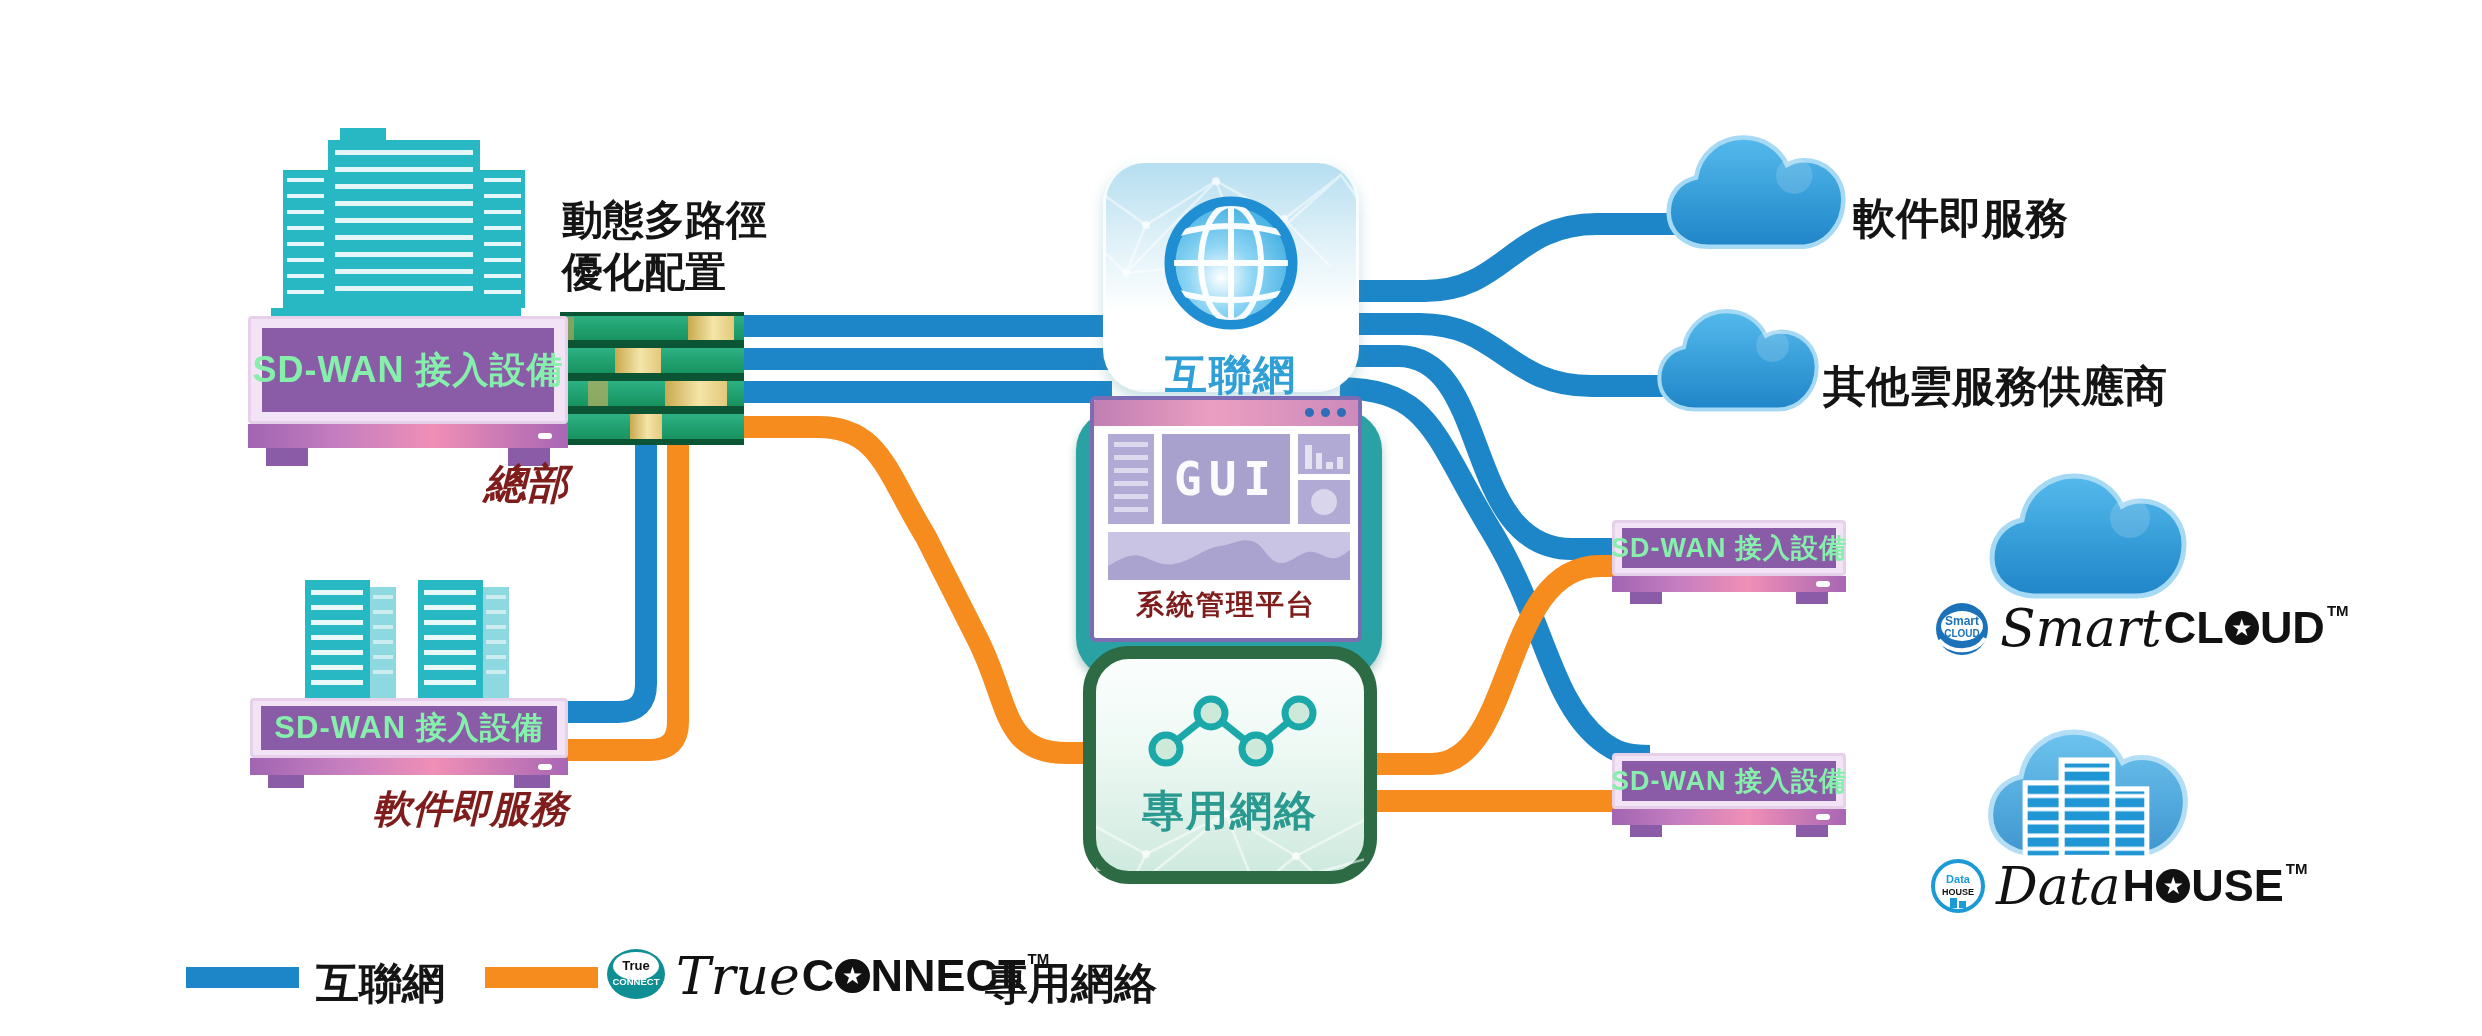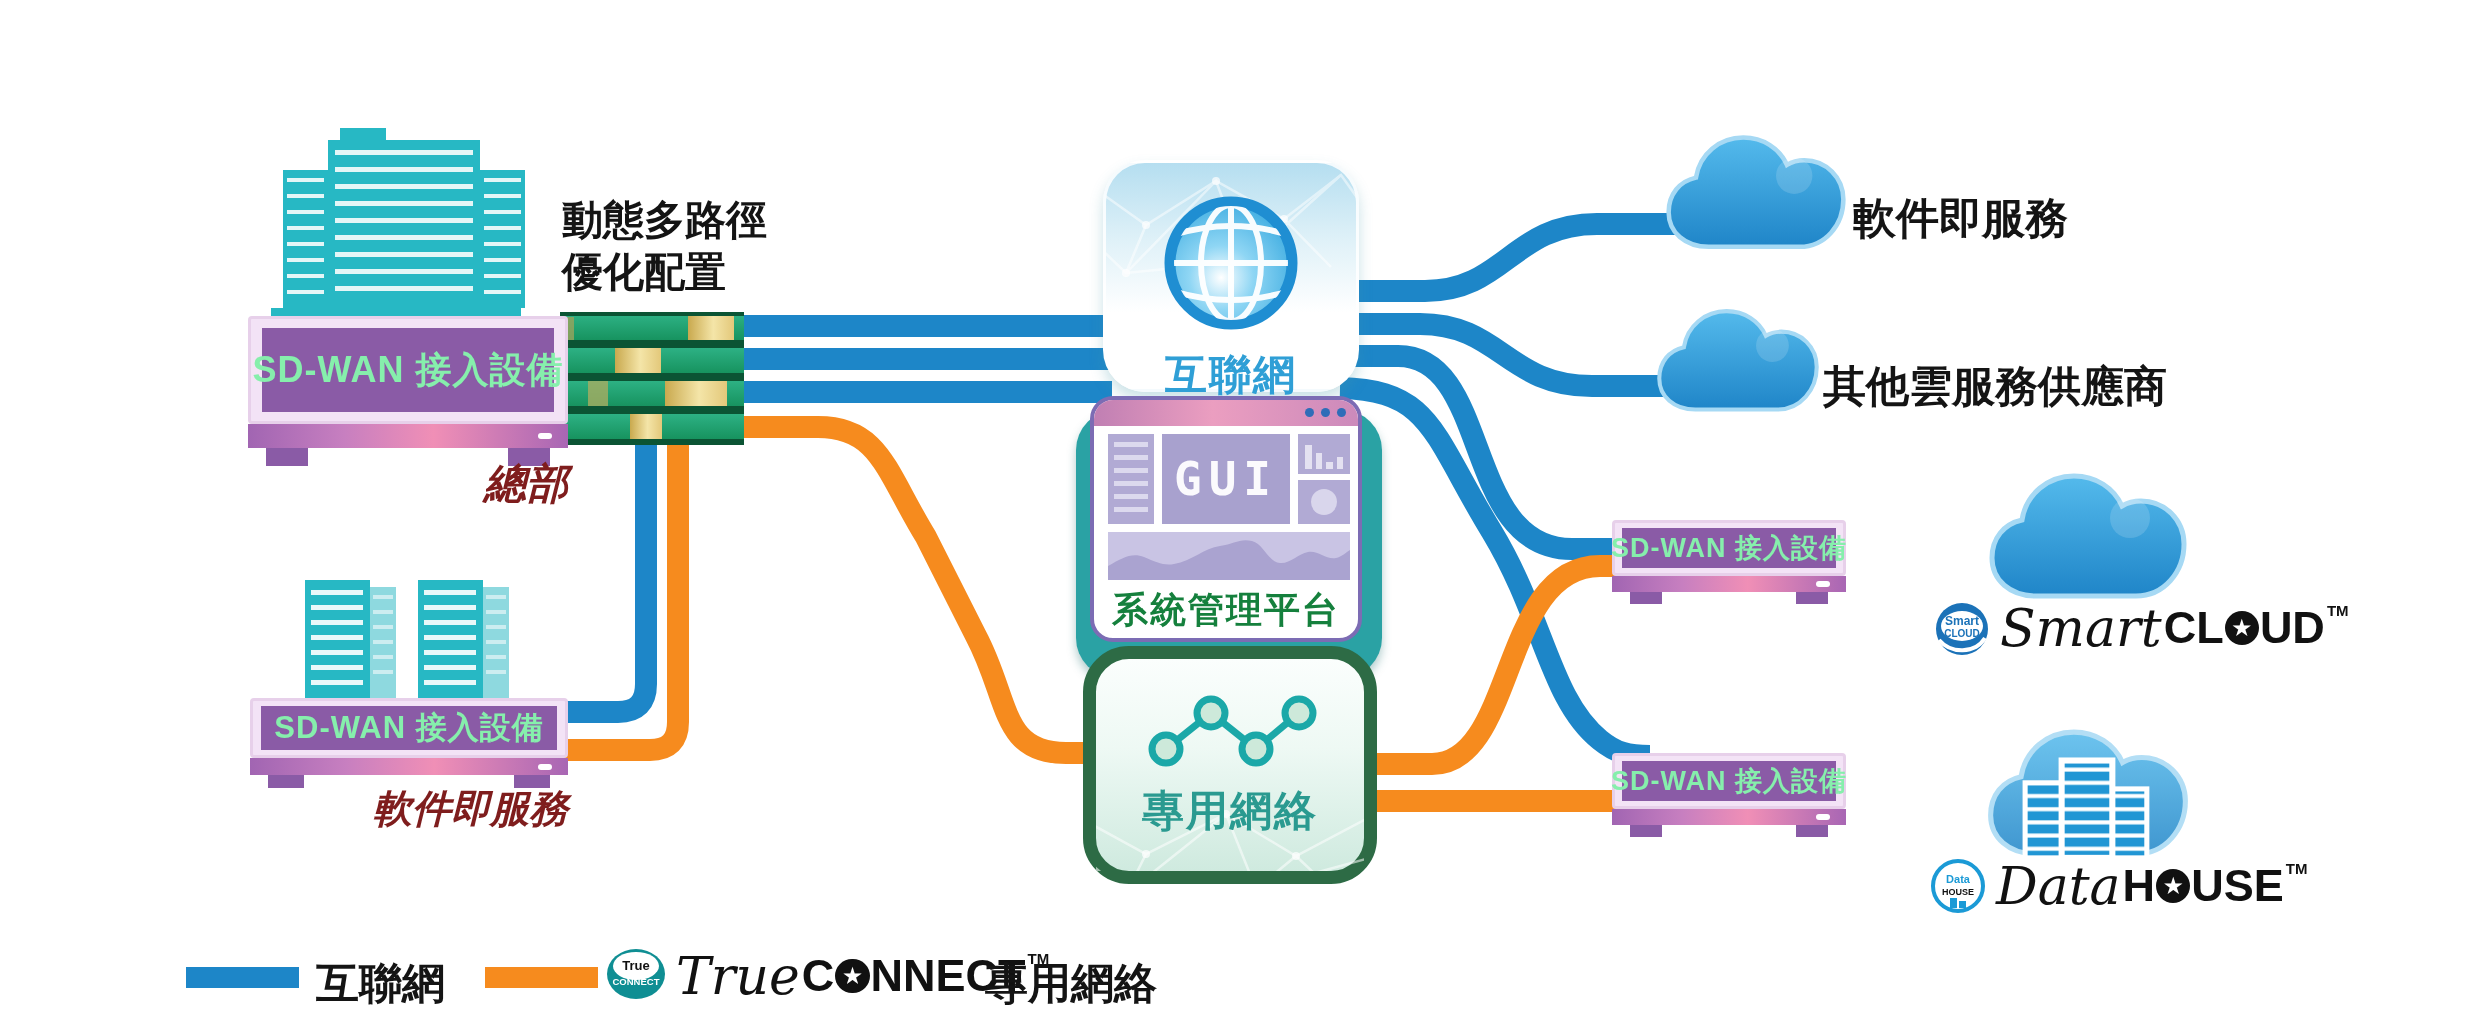--- a/index.html
+++ b/index.html
@@ -40,40 +40,40 @@
   
   .internet-box{position:absolute;left:1103px;top:160px;width:256px;height:232px;z-index:3;
      border-radius:42px;border:3px solid rgba(255,255,255,.85);box-sizing:border-box;
      background:linear-gradient(180deg,#b5def0 0%,#dff1f8 34%,#ffffff 66%);
      box-shadow:0 8px 14px rgba(70,150,170,.28);}
   .internet-label{position:absolute;left:0;width:100%;top:184px;text-align:center;
      color:#2f9fd6;font-size:42px;font-weight:700;letter-spacing:2px;}
   .teal-plate{position:absolute;left:1076px;top:410px;width:306px;height:268px;z-index:2;
      border-radius:40px;background:#2aa2a4;box-shadow:0 6px 10px rgba(30,110,110,.35);}
   .gui-win{position:absolute;left:1090px;top:396px;width:272px;height:246px;z-index:4;
-     background:#fff;border:4px solid #7c6cb4;border-radius:23px;box-sizing:border-box;overflow:hidden;}
+     background:#fff;border:4px solid #7c6cb4;border-radius:6px;box-sizing:border-box;overflow:hidden;}
   .gui-title{position:relative;height:26px;background:linear-gradient(90deg,#c07fb3,#eb9ec0 45%,#cc8abb);}
   .gui-dots{position:absolute;right:12px;top:8px;display:flex;gap:7px;}
   .gui-dots i{width:9px;height:9px;border-radius:50%;background:#2f6db8;}
   .gui-side{position:absolute;left:14px;top:34px;width:46px;height:90px;background:#b1aad4;}
   .gui-side i{position:absolute;left:6px;right:6px;top:8px;bottom:8px;display:block;
      background:repeating-linear-gradient(180deg,#dcd9ee 0 5px,rgba(0,0,0,0) 5px 13px);}
   .gui-main{position:absolute;left:68px;top:34px;width:128px;height:90px;background:#a8a1ce;
      display:flex;align-items:center;justify-content:center;}
   .gui-main span{color:rgba(255,255,255,.95);font-weight:800;font-size:46px;letter-spacing:7px;
      font-family:"DejaVu Sans Mono", monospace;}
   .gui-chart1{position:absolute;left:204px;top:34px;width:52px;height:40px;background:#b1aad4;
      display:flex;align-items:flex-end;gap:4px;padding:5px 7px;box-sizing:border-box;}
   .gui-chart1 i{display:block;width:7px;background:#e4e1f1;}
   .gui-chart2{position:absolute;left:204px;top:80px;width:52px;height:44px;background:#b1aad4;
      display:flex;align-items:center;justify-content:center;}
   .gui-chart2 i{width:26px;height:26px;border-radius:50%;background:#d9d6ec;display:block;}
   .gui-wave{position:absolute;left:14px;top:132px;width:242px;height:48px;background:#c9c4e4;}
   .gui-label{position:absolute;left:0;width:100%;top:186px;text-align:center;
-     color:#15803d;font-size:36px;font-weight:600;letter-spacing:2px;}
+     color:#7f1d1d;font-size:28px;font-weight:600;letter-spacing:2px;}
   .private-box{position:absolute;left:1083px;top:646px;width:294px;height:238px;z-index:3;
      border:13px solid #2d6b45;border-radius:46px;box-sizing:border-box;
      background:linear-gradient(180deg,#fbfefd 0%,#eef9f4 42%,#cfeadf 100%);}
   .private-label{position:absolute;left:0;width:100%;top:124px;text-align:center;
      color:#2a9a90;font-size:42px;font-weight:700;letter-spacing:2px;}
 
   
   .cloud-label{position:absolute;z-index:4;color:#141414;font-size:43px;font-weight:600;white-space:nowrap;}
 
   

